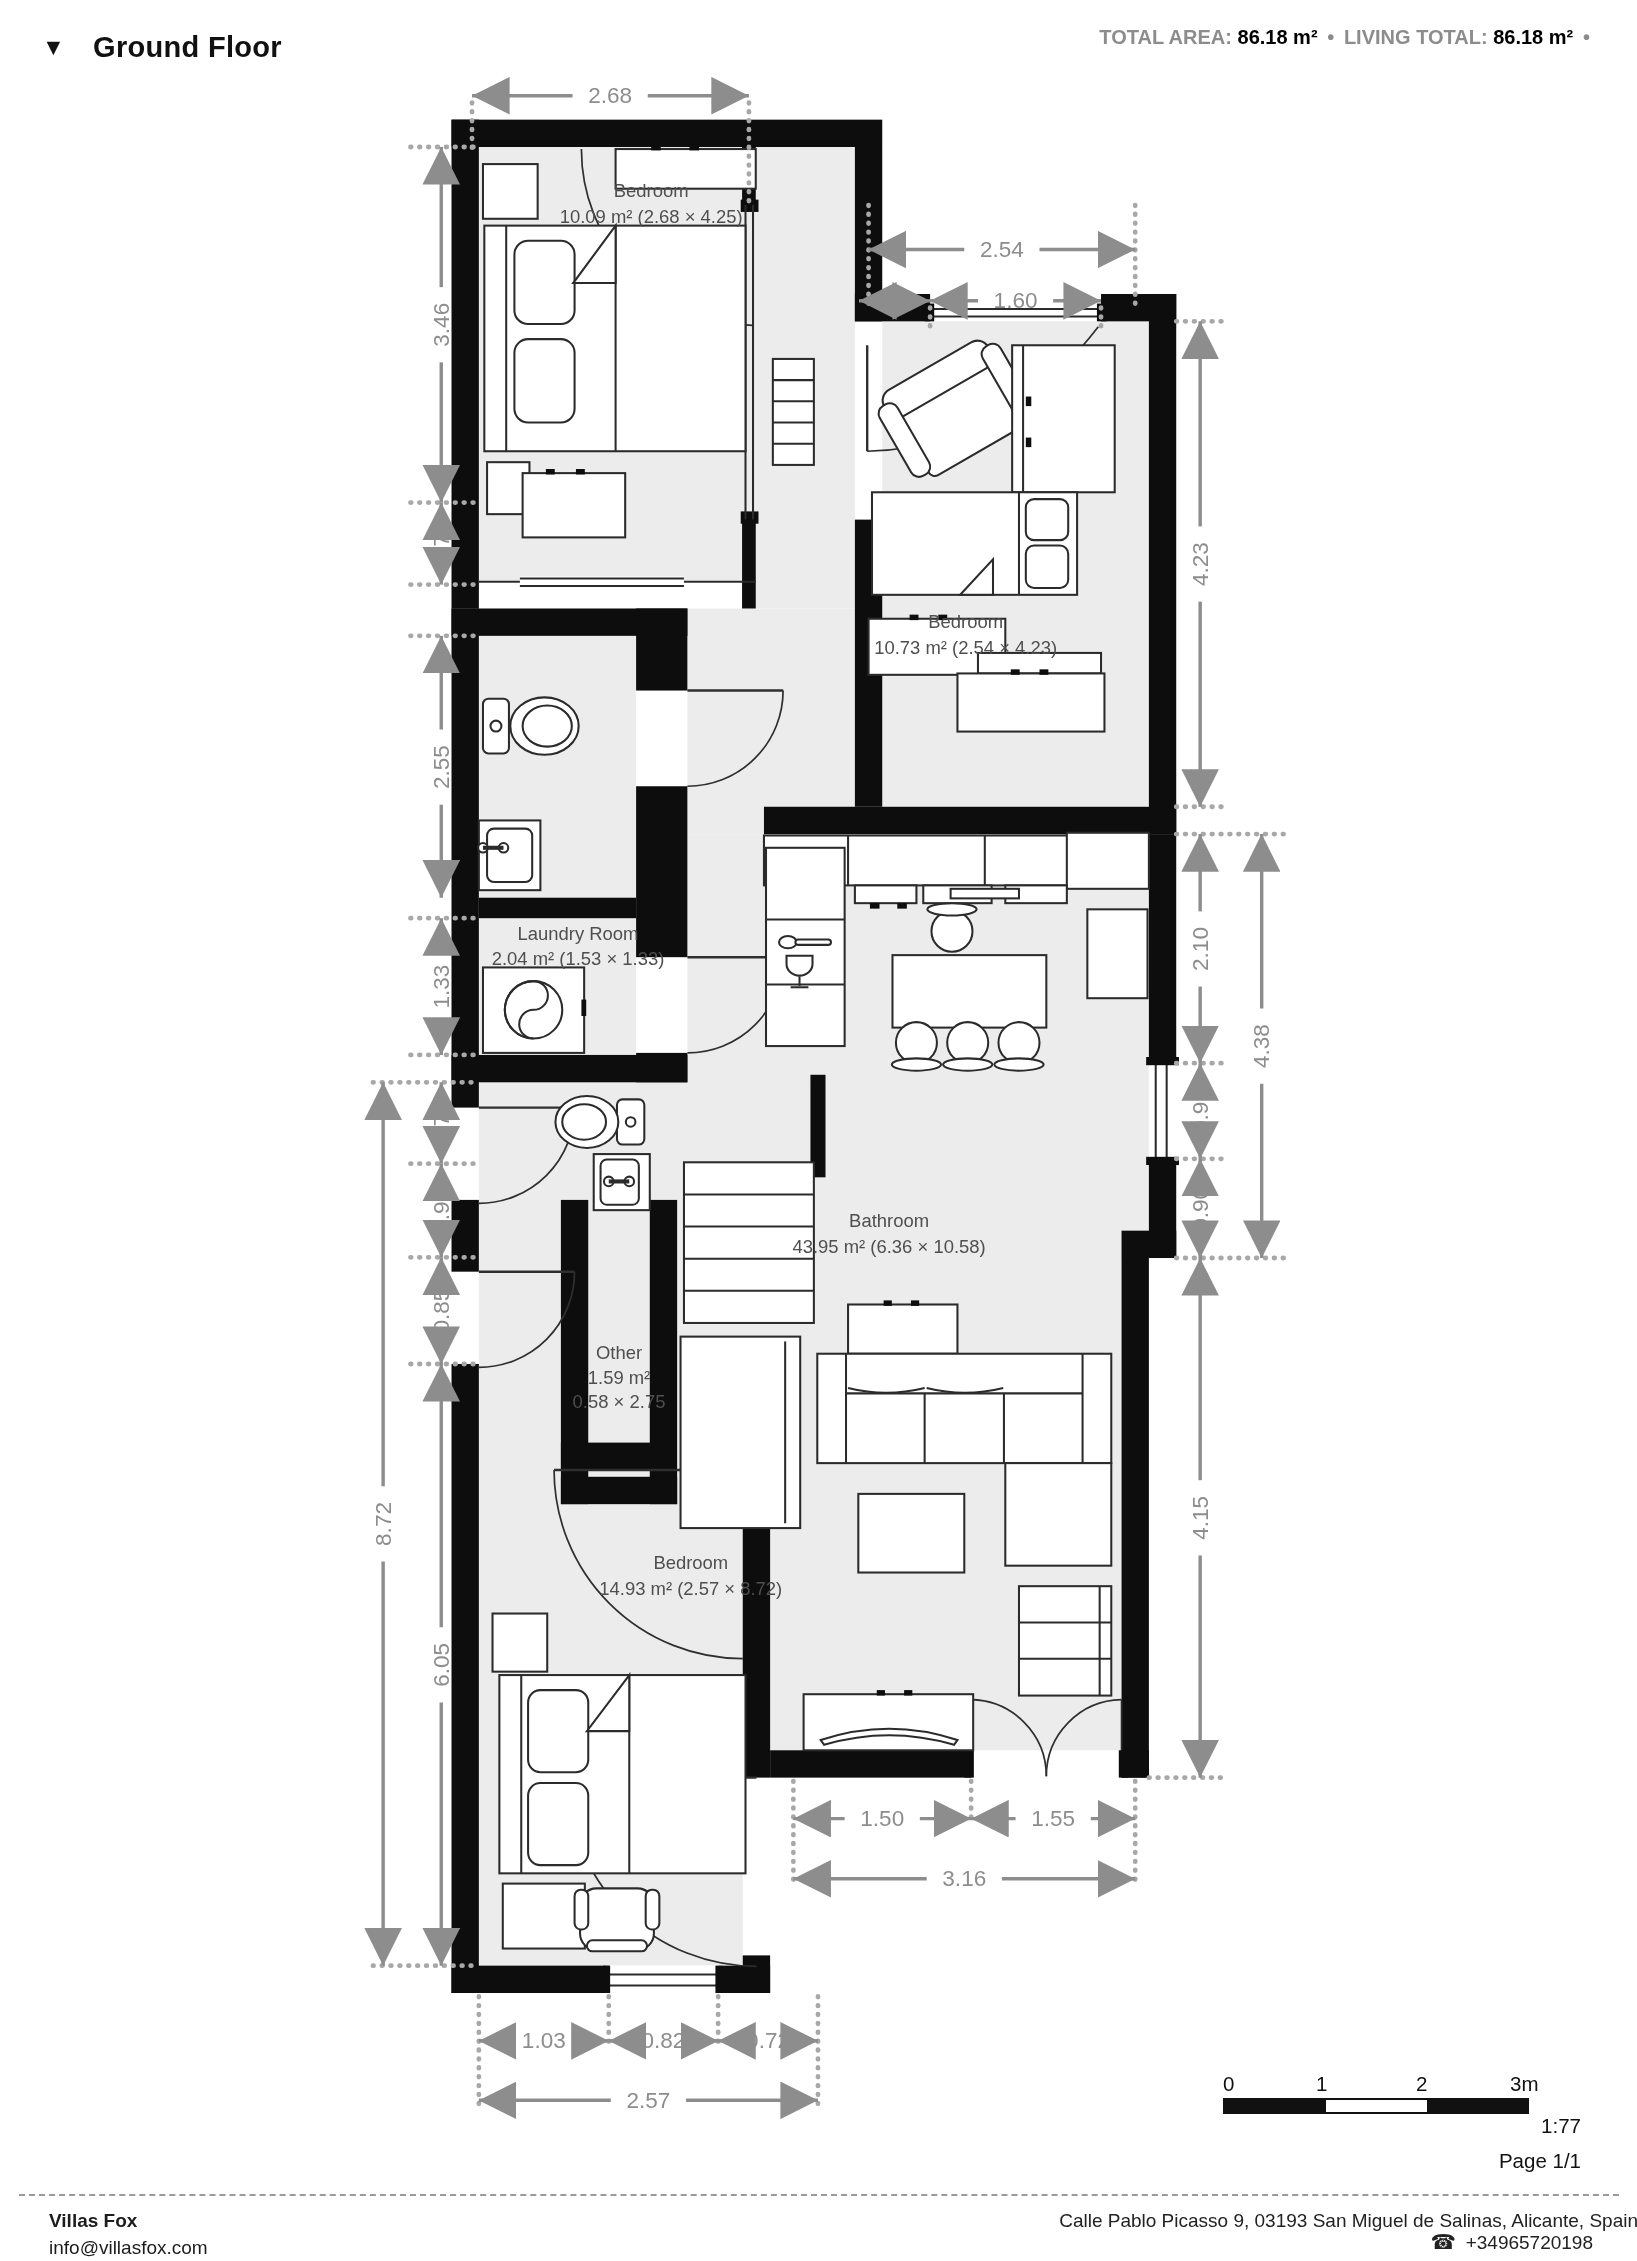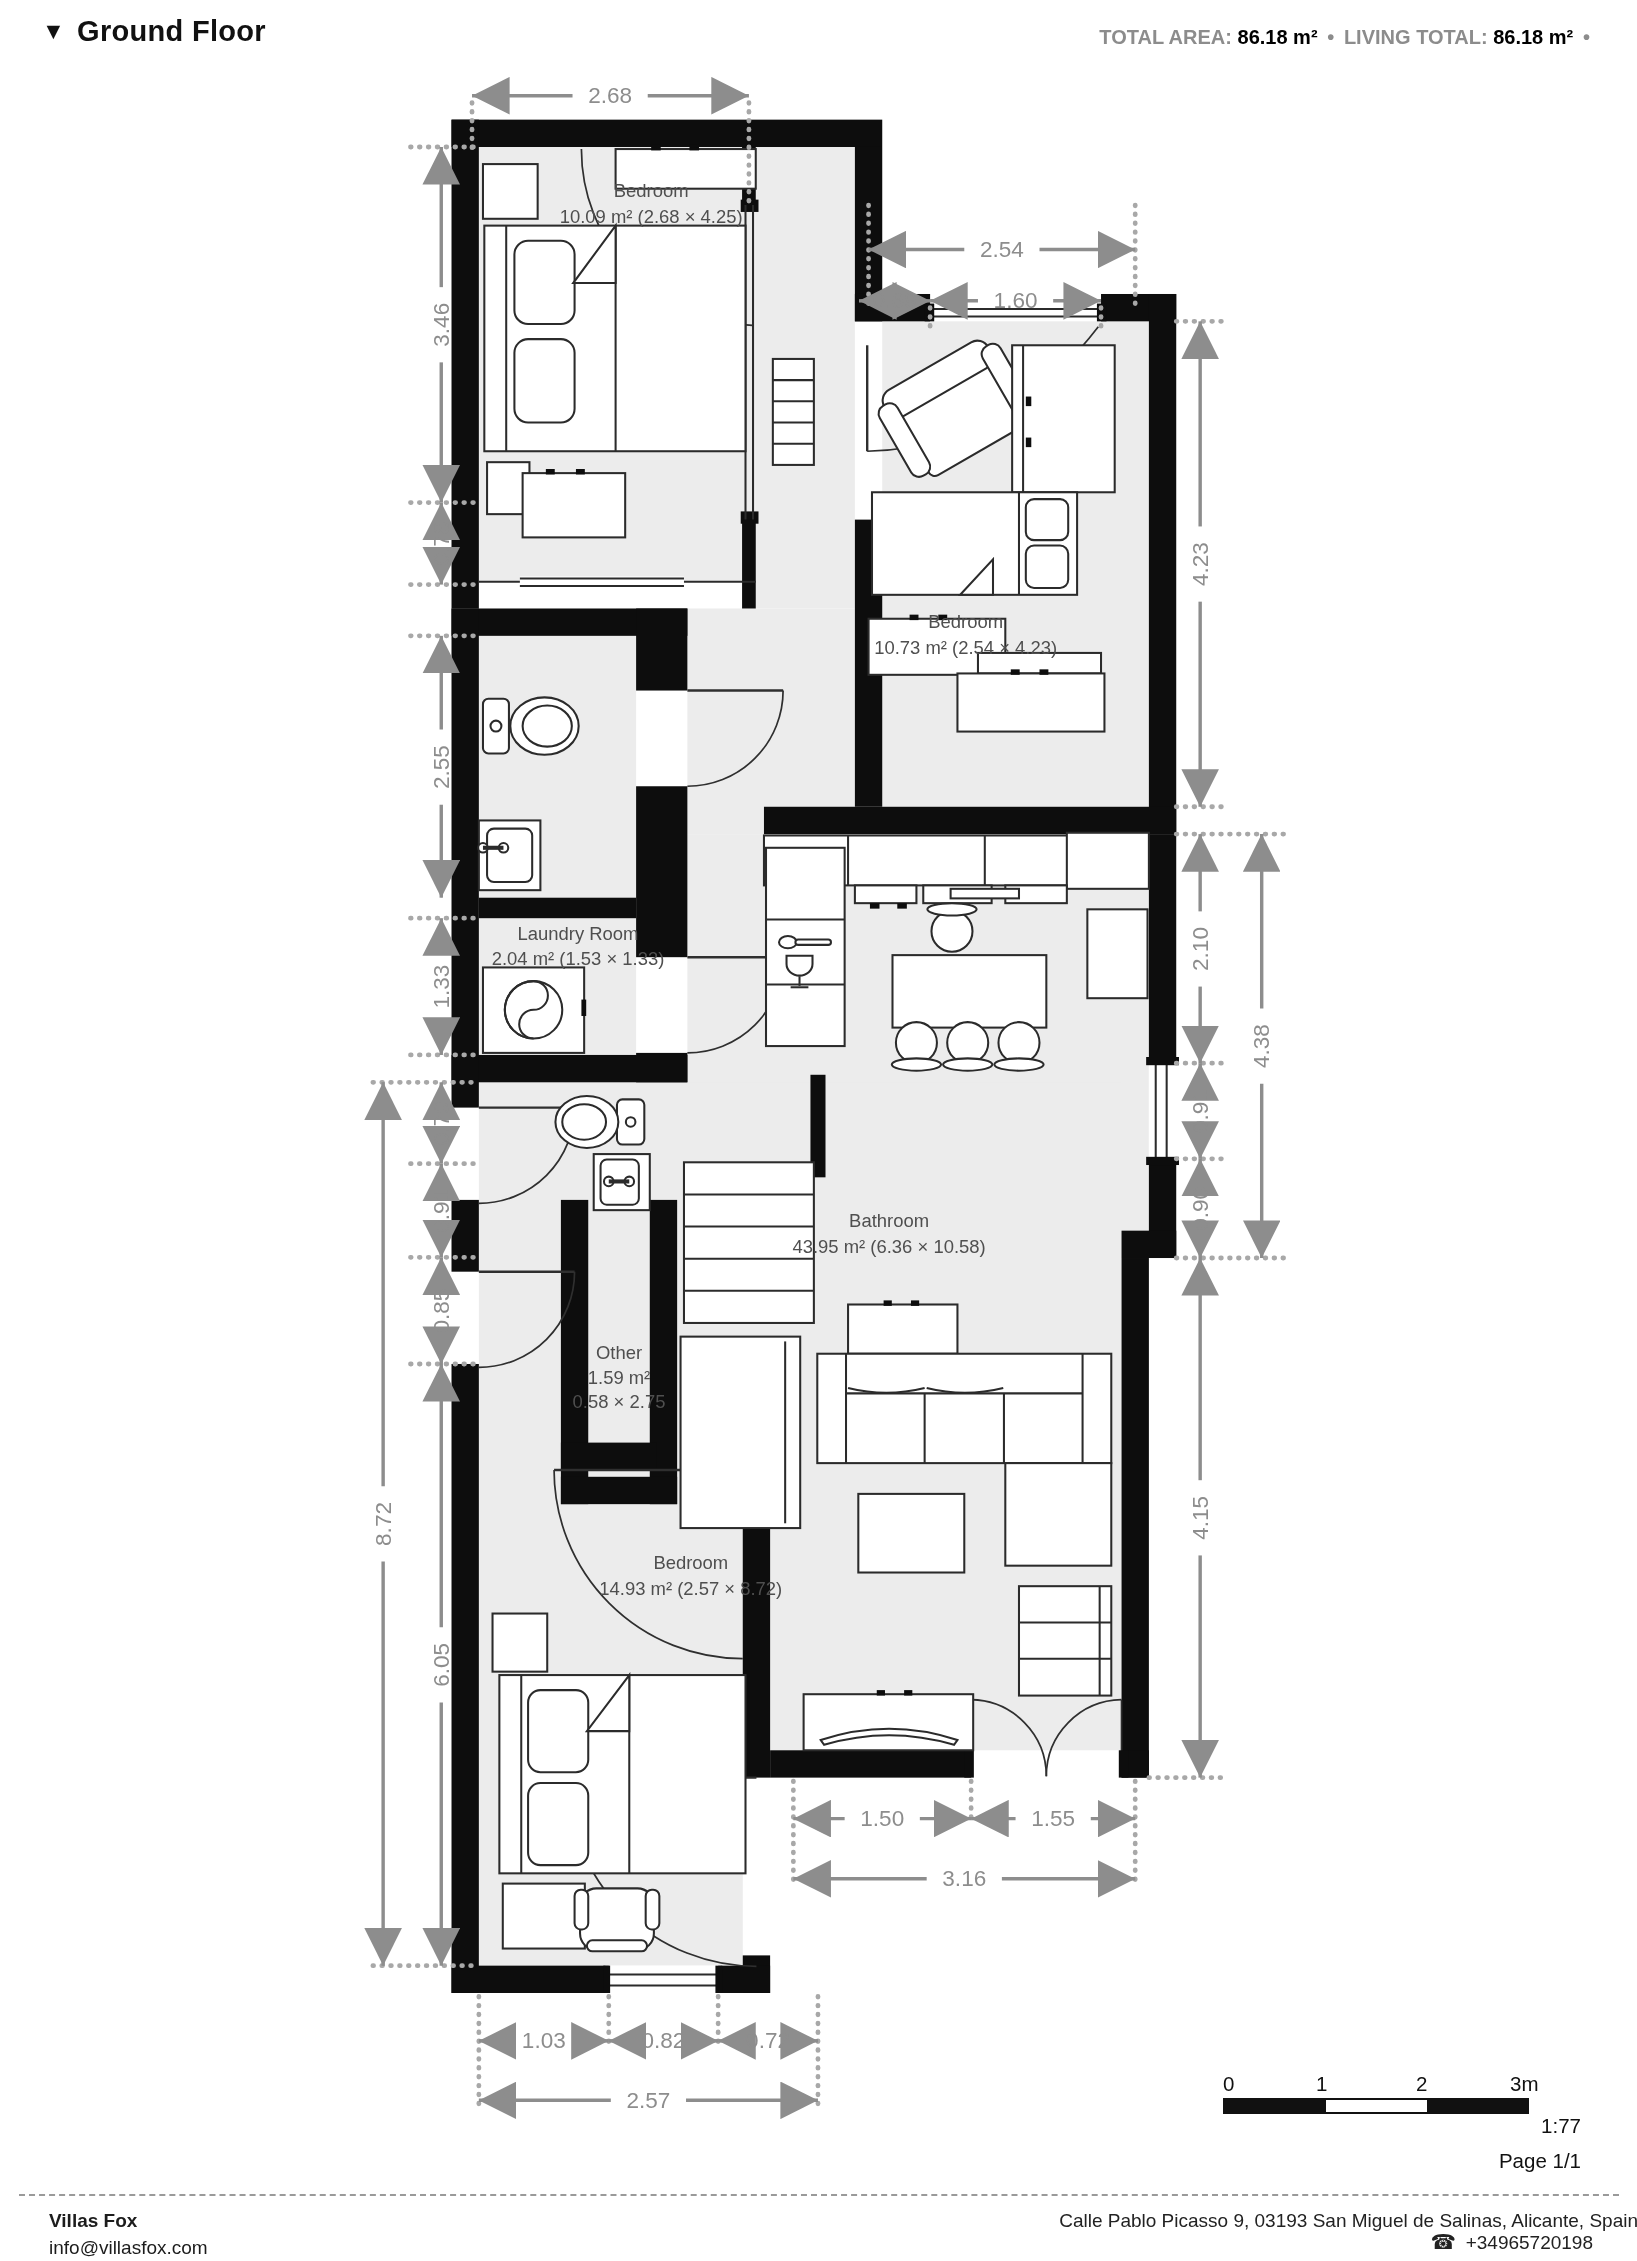--- a/index.html
+++ b/index.html
@@ -1,20 +1,20 @@
 <!DOCTYPE html>
 <html style="font-size:11px"><head>
 <meta charset="utf-8">
 <style>
   html,body{margin:0;padding:0;background:#fff;}
   .page{position:relative;width:1638px;height:2261px;background:#fff;overflow:hidden;
         font-family:"Liberation Sans", sans-serif;color:#1c1c1c;}
   .hdr{position:absolute;left:42px;top:15px;display:flex;align-items:center;gap:12.3px;}
   .hdr .tri{font-size:23px;color:#111;}
-  .hdr h1{font-size:29px;margin:0;font-weight:700;letter-spacing:0.3px;color:#111;}
+  .hdr h1{font-size:29px;margin:16px;font-weight:700;letter-spacing:0.3px;color:#111;}
   .areas{position:absolute;right:44px;top:26px;font-size:20px;font-weight:700;white-space:nowrap;}
   .areas .lbl{color:#8c8c8c;}
   .areas .val{color:#000000;}
   .areas .sep{color:#8c8c8c;padding:0 4.1px;}
   svg{position:absolute;left:0;top:0;}
   .room-label{font-size:27px;fill:#4f4f4f;}
   .dim{font-size:33px;fill:#8d8d8d;}
   .disclaimer{position:absolute;left:44px;top:2091px;font-size:17px;line-height:23px;color:#1a1a1a;letter-spacing:0.1px;}
   .scalewrap{position:absolute;left:1223px;top:2072px;width:358px;}
   .ticks{position:relative;height:24.6px;font-size:20.5px;color:#111;}

